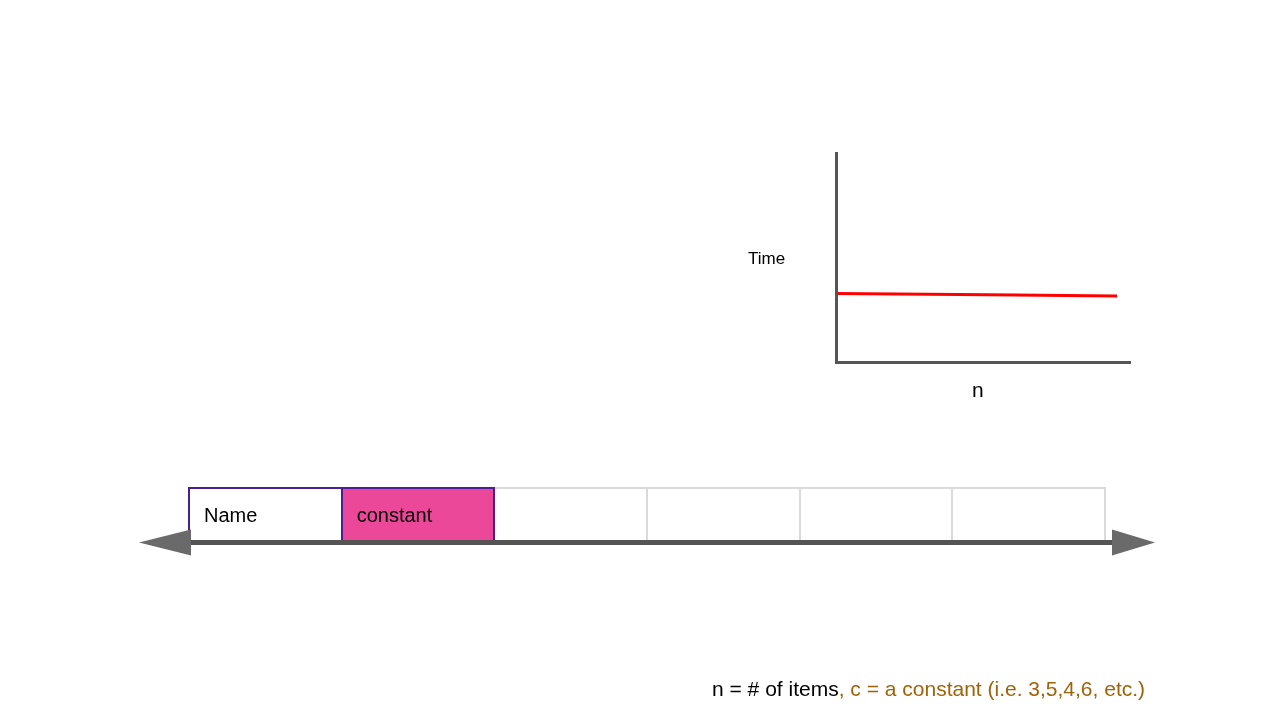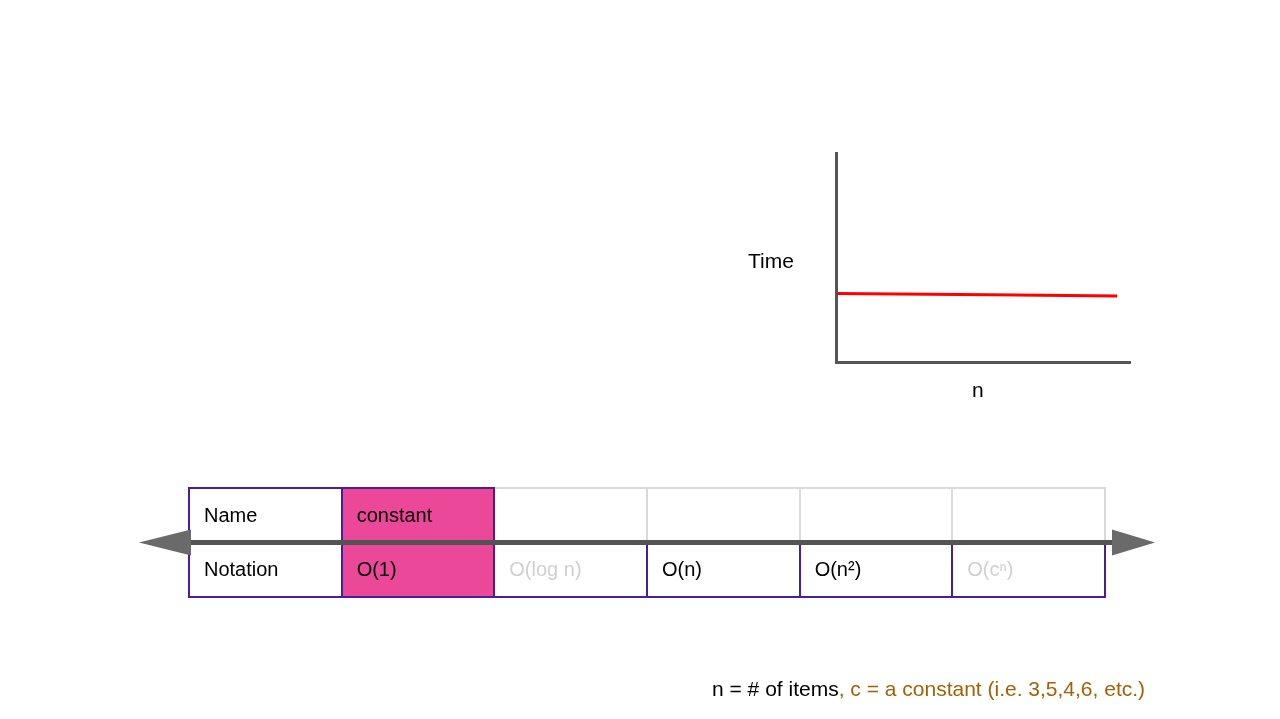--- a/index.html
+++ b/index.html
@@ -1,21 +1,21 @@
 <!DOCTYPE html>
 <html><head>
 <meta charset="utf-8">
 <style>
   html,body{margin:0;padding:0;background:#fff;}
   .slide{
     position:relative;width:1280px;height:719px;overflow:hidden;background:#ffffff;
     font-family:"Liberation Sans","DejaVu Sans",sans-serif;color:#000;
   }
   .layer{position:absolute;left:0;top:0;z-index:3;pointer-events:none;}
-  .time-label{position:absolute;left:748px;top:249px;font-size:21px;z-index:2;}
+  .time-label{position:absolute;left:748px;top:249px;font-size:17px;z-index:2;}
   .n-label{position:absolute;left:972px;top:378px;font-size:21px;z-index:2;}
   .complexity-table{
     position:absolute;left:188px;top:487px;width:918px;z-index:1;
     border-collapse:collapse;table-layout:fixed;font-size:20px;
   }
   .complexity-table td{
     padding:0 4px 0 14px;vertical-align:middle;overflow:hidden;white-space:nowrap;
   }
   .complexity-table tr.r1 td{height:52px;}
   .complexity-table tr.r2 td{height:53px;}
@@ -49,26 +49,18 @@
   <table class="complexity-table">
     <tbody>
         <tr class="r1">
       <td class="b">Name</td>
       <td class="b hl">constant</td>
       <td class="g"></td>
       <td class="g"></td>
       <td class="g"></td>
       <td class="g"></td>
     </tr>
-    <tr class="r2">
-      <td class="b">Notation</td>
-      <td class="b hl">O(1)</td>
-      <td class="b mut">O(log n)</td>
-      <td class="b">O(n)</td>
-      <td class="b">O(n²)</td>
-      <td class="b mut">O(cⁿ)</td>
-    </tr>
   </tbody>
     </table>
 
   <div class="footnote"><span>n = # of items</span><span class="muted">, c = a constant (i.e. 3,5,4,6, etc.)</span></div>
 
 </div>
 
 </body></html>

